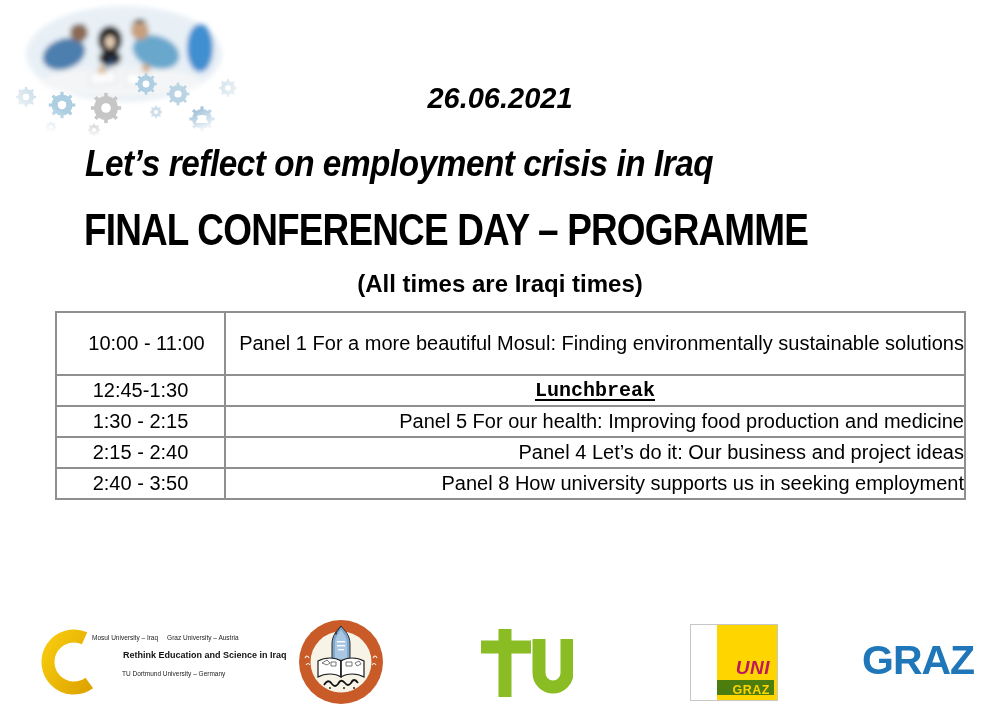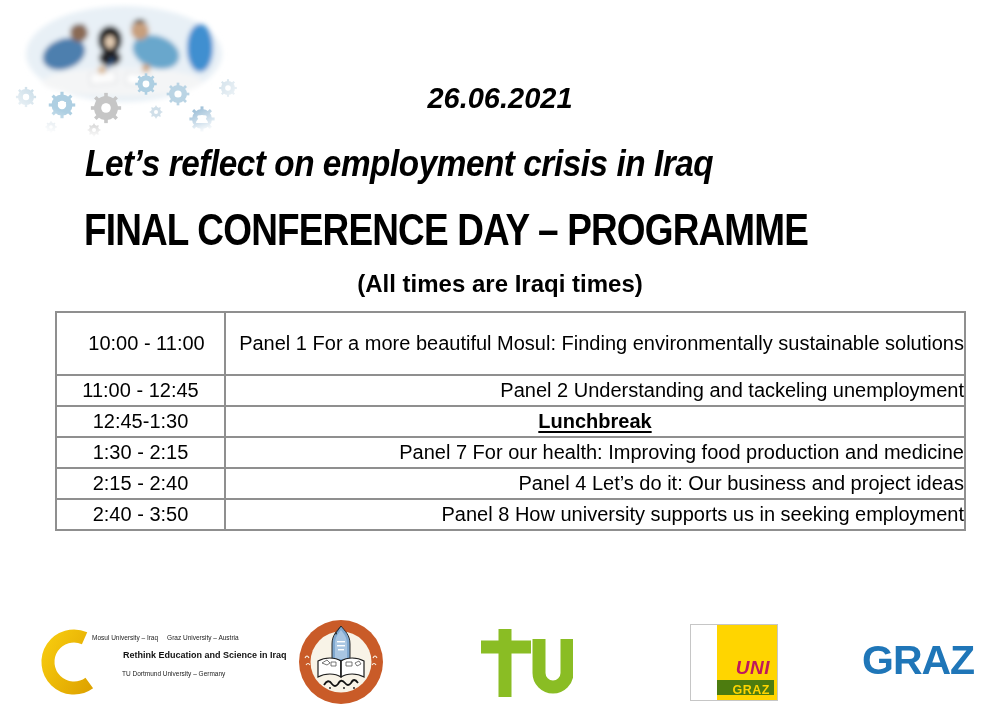--- a/index.html
+++ b/index.html
@@ -23,21 +23,21 @@
   
   table.programme{
     position:absolute;left:55px;top:311px;width:911px;border-collapse:collapse;
     font-size:20px;line-height:29px;table-layout:fixed;
   }
   table.programme td{border:2px solid #8f8f8f;padding:0;vertical-align:middle;background:#fff;}
   td.time{width:155px;text-align:center;}
   td.event{padding:1px 6px 1px 9px;text-align:right;}
   tr.r1 td{height:61px;padding-left:12px;}
   tr.rn td{height:28px;}
-  tr.break td.event{text-align:center;font-weight:bold;}
+  tr.break td.event{text-align:center;font-weight:bold;font-family:Liberation Mono, monospace;}
   tr.break td.event span{text-decoration:underline;text-decoration-thickness:2px;text-underline-offset:3px;}
   
   .logo{position:absolute;}
   
   .resi{left:40px;top:620px;width:185px;height:85px;}
   .resi .crescent{position:absolute;left:0;top:2px;}
   .resi .txt{position:absolute;left:52px;top:14px;width:140px;color:#222;}
   .resi .l1{font-size:6.5px;white-space:nowrap;display:flex;gap:9px;}
   .resi .l2{font-size:9px;font-weight:bold;color:#111;margin-top:9px;white-space:nowrap;margin-left:31px;}
   .resi .l3{font-size:6.5px;margin-top:10px;margin-left:30px;white-space:nowrap;}
@@ -139,31 +139,27 @@
   <div class="times-note">
     <span>(All times are Iraqi times)</span>
   </div>
 
   <table class="programme">
     <tbody>
       <tr class="r1">
         <td class="time">10:00 - 11:00</td>
         <td class="event">Panel 1 For a more beautiful Mosul: Finding environmentally sustainable solutions</td>
       </tr>
-      <tr class="rn">
-        <td class="time">11:00 - 12:45</td>
-        <td class="event">Panel 2 Understanding and tackeling unemployment</td>
-      </tr>
       <tr class="rn break">
         <td class="time">12:45-1:30</td>
         <td class="event"><span>Lunchbreak</span></td>
       </tr>
       <tr class="rn">
         <td class="time">1:30 - 2:15</td>
-        <td class="event">Panel 7 For our health: Improving food production and medicine</td>
+        <td class="event">Panel 5 For our health: Improving food production and medicine</td>
       </tr>
       <tr class="rn">
         <td class="time">2:15 - 2:40</td>
         <td class="event">Panel 4 Let’s do it: Our business and project ideas</td>
       </tr>
       <tr class="rn">
         <td class="time">2:40 - 3:50</td>
         <td class="event">Panel 8 How university supports us in seeking employment</td>
       </tr>
     </tbody>

